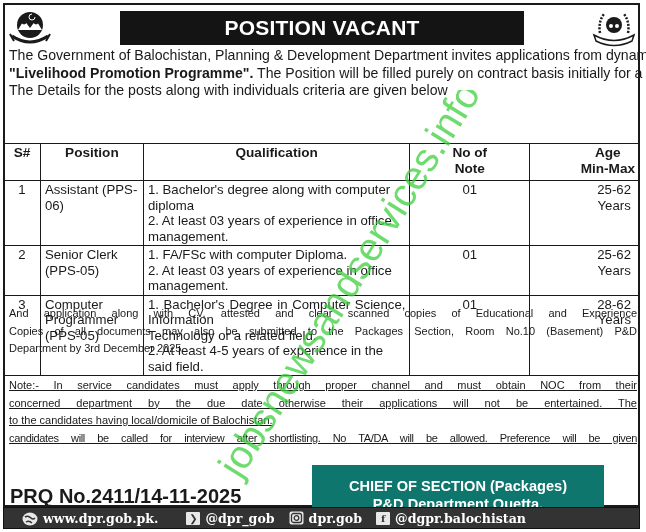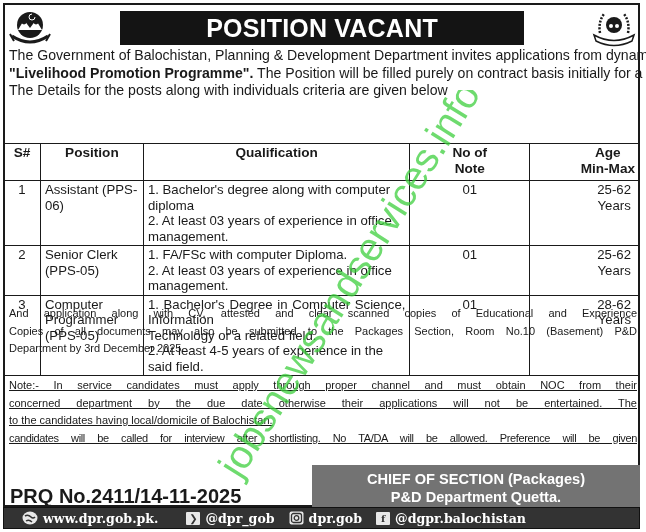--- a/index.html
+++ b/index.html
@@ -4,21 +4,21 @@
 <style>
   html, body { margin:0; padding:0; background:#ffffff; }
   body { width:646px; height:532px; position:relative; overflow:hidden;
          font-family:"Liberation Sans", sans-serif; color:#1a1a1a; }
   .frame { position:absolute; left:3px; top:3px; width:637px; height:504px;
            border:2px solid #1a1a1a; box-sizing:border-box; }
   .logo { position:absolute; top:8px; width:44px; height:40px; }
   .logo-left { left:8px; }
   .logo-right { left:590px; width:48px; }
   .title-bar { position:absolute; left:120px; top:11px; width:404px; height:34px;
-               background:#141414; color:#fff; font-weight:bold; font-size:25px;
+               background:#141414; color:#fff; font-weight:bold; font-size:21px;
                display:flex; align-items:center; justify-content:center; letter-spacing:0.2px; }
   .intro { position:absolute; left:9px; top:47px; width:628px; font-size:14.1px; line-height:17.6px;
            text-align:justify; }
   .intro .line { display:block; text-align:justify; text-align-last:justify; white-space:nowrap; }
   .intro .last { text-align-last:left; }
   .bold { font-weight:bold; }
 
   table.posts { position:absolute; left:3px; top:143px; width:637px; border-collapse:collapse;
                 font-size:13.2px; line-height:15.5px; }
   table.posts th, table.posts td { border:1.5px solid #1a1a1a; vertical-align:top; padding:1px 4px; }
@@ -28,23 +28,23 @@
   .qual-line { display:block; }
   .justify { text-align:justify; text-align-last:justify; }
 
   .para { position:absolute; left:9px; width:628px; font-size:11px; line-height:17.6px; }
   .para .line { display:block; text-align:justify; text-align-last:justify; white-space:nowrap; }
   .para .last { text-align-last:left; }
   .apply { top:305px; }
   .note { top:377px;text-decoration:underline; }
 
   .prq { position:absolute; left:10px; top:485px; font-weight:bold; font-size:20px; }
-  .chief { position:absolute; left:312px; top:465px; width:328px; height:42px; background:#737373;
+  .chief { position:absolute; left:312px; top:465px; width:292px; height:42px; background:#0f766e;
            color:#fff; font-weight:bold; font-size:14.6px; line-height:18px; text-align:center;
-           padding-top:5px; box-sizing:border-box; }
+           padding-top:12px; box-sizing:border-box; }
   .footer { position:absolute; left:3px; top:507px; width:637px; height:22px; background:#333333;
             border:1px solid #111; box-sizing:border-box; display:flex; align-items:center;
             color:#ffffff; font-family:"DejaVu Serif", serif; font-weight:bold; font-size:12.6px; }
   .footer .item { display:flex; align-items:center; margin-right:14px; }
   .footer .ico { display:inline-flex; align-items:center; justify-content:center; margin-right:5px; }
   .sq { width:14px; height:13px; background:#e8e8e8; color:#333; font-size:10px; font-family:"DejaVu Sans", sans-serif; font-weight:bold; border-radius:1px; }
   .watermark { position:absolute; left:180px; top:90px; width:420px; height:400px; pointer-events:none; }
 </style>
 </head>
 <body>
@@ -144,21 +144,21 @@
 </div>
 
 <div class="prq">PRQ No.2411/14-11-2025</div>
 
 <div class="chief">
   <div>CHIEF OF SECTION (Packages)</div>
   <div>P&amp;D Department Quetta.</div>
 </div>
 
 <div class="footer">
-  <div class="item" style="margin-left:18px;">
+  <div class="item" style="margin-left:18px;align-items:flex-end;">
     <span class="ico">
       <svg width="16" height="14" viewBox="0 0 16 14">
           <ellipse cx="8" cy="7" rx="7.5" ry="6.5" fill="#e8e8e8"></ellipse>
           <path d="M3 5 Q6 3 9 6 Q11 8 13 6" stroke="#333" stroke-width="1.6" fill="none"></path>
           <path d="M4 10 Q7 8 10 11" stroke="#333" stroke-width="1.4" fill="none"></path>
         </svg>
     </span>
     <span>www.dpr.gob.pk.</span>
   </div>
   <div class="item" style="margin-left:14px;">

